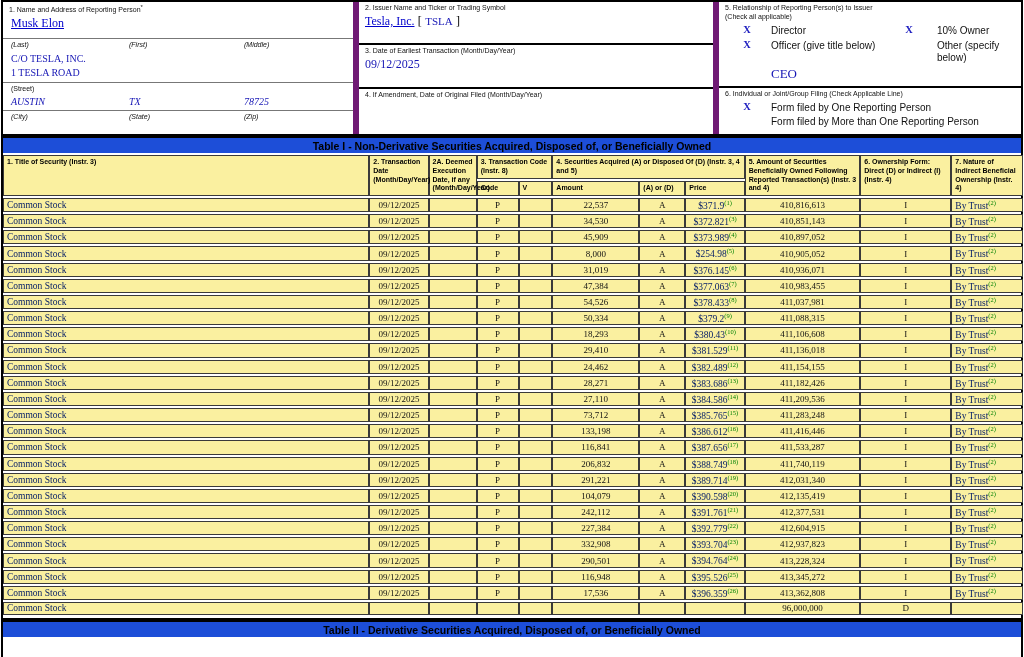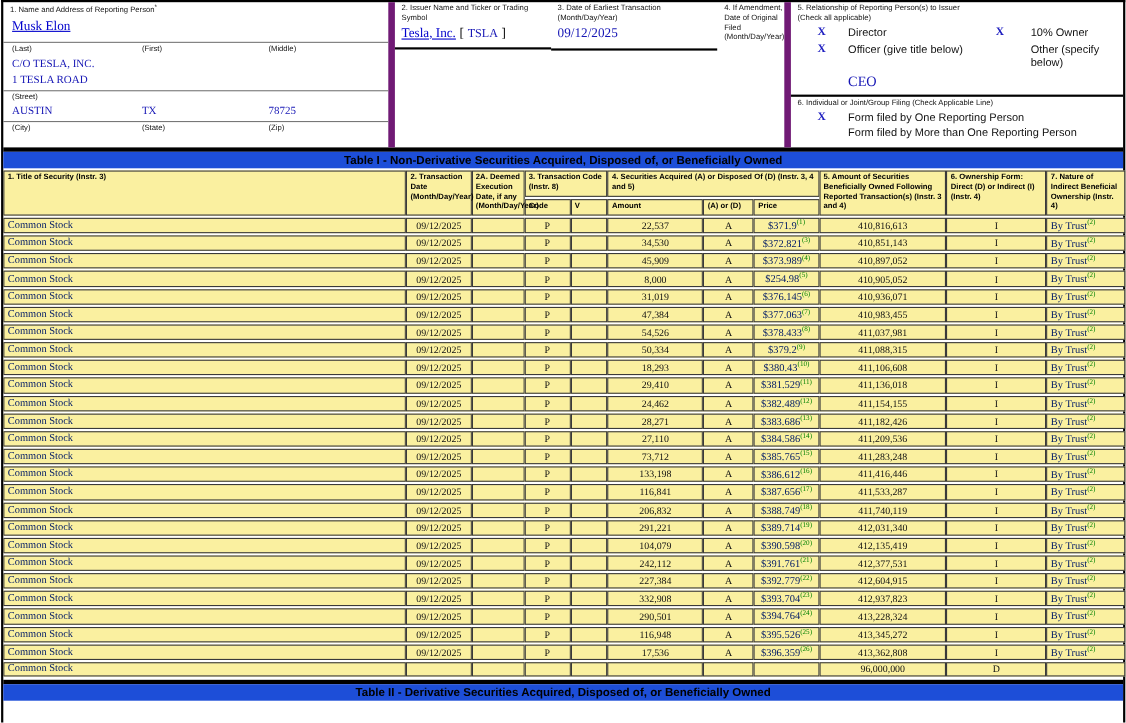--- a/index.html
+++ b/index.html
@@ -14,21 +14,21 @@
   .lab { font-size:7px; color:#111; padding:2px 0 0 6px; line-height:1.25; }
   .serif { font-family:"Liberation Serif", serif; }
   .blue-link { color:#0000cc; text-decoration:underline; font-family:"Liberation Serif", serif; }
   .val-blue { color:#1616b5; font-family:"Liberation Serif", serif; }
   .navy { color:#001a66; }
   .hline { border-top:1px solid #777; margin-top:3px; }
 
   
   .s1 .name { font-size:12px; padding:1px 0 4px 8px; }
   .cols3 { display:grid; grid-template-columns:118px 115px 1fr; padding-left:8px; }
-  .cols3 span { font-size:7px; color:#111; }
+  .cols3 span { font-size:7px; color:#111;font-style:italic; }
   .addr { font-size:10px; padding-left:8px; line-height:1.35; }
   .cols3v span { font-size:10px; color:#1616b5; font-family:"Liberation Serif", serif; }
 
   
   .mcell { border-bottom:2px solid #000; }
   .mcell:last-child { border-bottom:none; }
   .bigval { font-size:12px; padding:1px 0 2px 6px; }
 
   
   .cbrow { display:grid; grid-template-columns:48px 124px 28px 1fr; align-items:start; margin-top:3px; }
@@ -78,21 +78,21 @@
         <span>78725</span>
       </div>
       <div class="hline"></div>
       <div class="cols3" style="margin-top:2px;">
         <span>(City)</span>
         <span>(State)</span>
         <span>(Zip)</span>
       </div>
     </div>
 
-    <div class="box" style="display:flex; ">
+    <div class="box" style="display:flex; flex-direction:column;">
       <div class="mcell" style="height:43px;">
         <div class="lab">2. Issuer Name and Ticker or Trading Symbol</div>
         <div class="bigval">
           <a href="#" class="blue-link">Tesla, Inc.</a>
           <span class="serif">[</span>
           <span class="val-blue" style="font-size:11px;">TSLA</span>
           <span class="serif">]</span>
         </div>
       </div>
       <div class="mcell" style="height:44px;">

